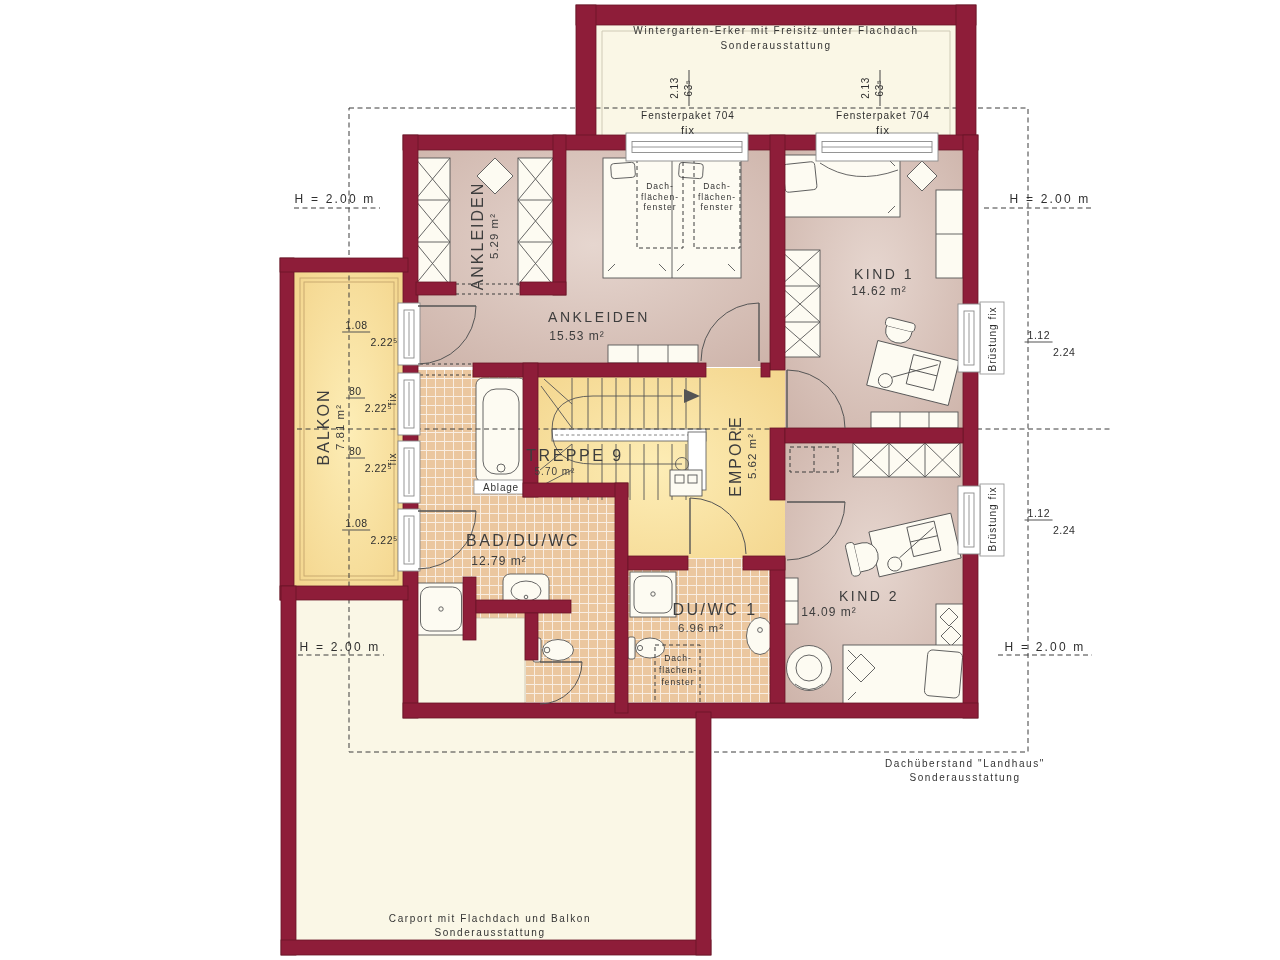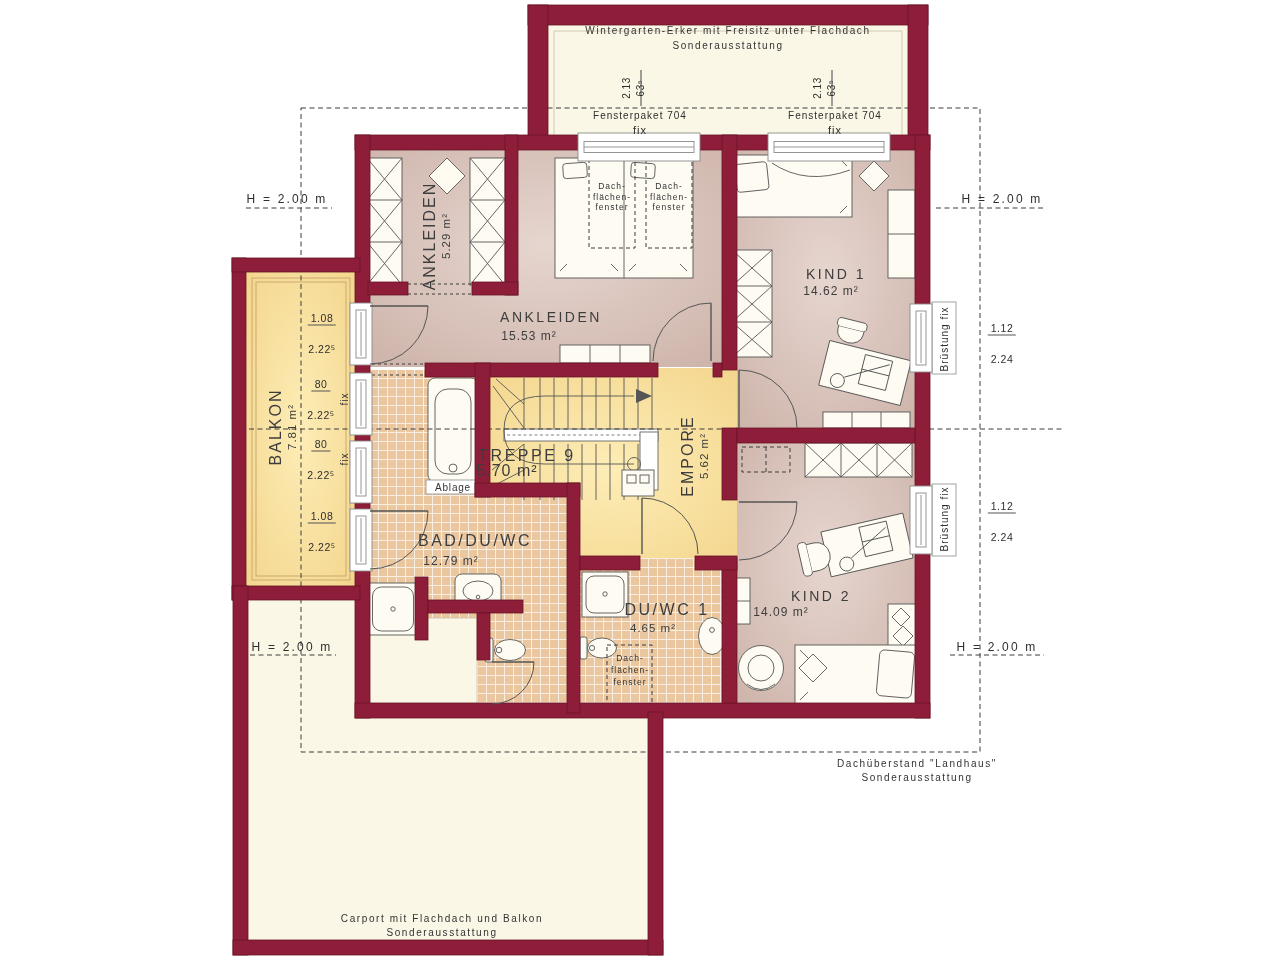--- a/index.html
+++ b/index.html
@@ -1,35 +1,35 @@
 <!DOCTYPE html>
 <html><head>
 <meta charset="utf-8">
 <style>
   html,body{margin:0;padding:0;background:#fff;}
   #plan{position:relative;width:1152px;height:960px;background:#ffffff;overflow:hidden;
-        font-family:"Liberation Sans",sans-serif;}
+        font-family:"Liberation Sans",sans-serif;margin-left:48px;}
   #gfx{position:absolute;left:0;top:0;}
   .txt{position:absolute;transform:translate(-50%,-50%);white-space:nowrap;color:#3a3a3a;
        text-align:center;}
   .rot{transform:translate(-50%,-50%) rotate(-90deg);}
   .room-name{font-size:14px;letter-spacing:2.5px;color:#3d3d3d;}
   .room-area{font-size:12px;letter-spacing:1px;color:#3d3d3d;}
   .roomblock .room-name{font-size:16px;letter-spacing:2px;}
   .roomblock .room-area{font-size:11.5px;margin-top:1px;}
   .note{font-size:10px;letter-spacing:1.6px;color:#333;}
   .hmark{font-size:12px;letter-spacing:2.2px;color:#2e2e2e;}
   .small{font-size:10px;letter-spacing:1px;color:#2e2e2e;}
   .fixlbl{font-size:11px;letter-spacing:1px;color:#2e2e2e;}
   .tiny{font-size:8.5px;letter-spacing:0.8px;color:#333;}
   .dfblock div{font-size:8.5px;letter-spacing:1px;line-height:10.5px;color:#333;}
   .dfblock.wide div{line-height:12px;}
   .dimpair{display:flex;flex-direction:column;gap:3px;font-size:10px;letter-spacing:0.5px;color:#2e2e2e;}
-  .frac{position:absolute;transform:translate(-50%,-50%);display:flex;flex-direction:column;
-        align-items:center;font-size:10.5px;color:#2e2e2e;letter-spacing:0.5px;}
+  .frac{position:absolute;transform:translate(-50%,-50%);display:flex;flex-direction:row;
+        align-items:flex-start;font-size:10.5px;color:#2e2e2e;letter-spacing:0.5px;}
   .frac .t{border-bottom:1px solid #555;padding:0 3px 1px;}
   .frac .b{padding-top:17px;}
 </style>
 </head>
 <body>
 
 <div id="plan">
 <svg id="gfx" width="1280" height="960" viewBox="0 0 1280 960">
   <defs>
     <radialGradient id="gPink" cx="0.5" cy="0.45" r="0.8">
@@ -358,23 +358,23 @@
 
 <div class="txt room-name" style="left:551px;top:317px">ANKLEIDEN</div>
 <div class="txt room-area" style="left:529px;top:336px">15.53 m²</div>
 <div class="txt room-name" style="left:836px;top:274px">KIND 1</div>
 <div class="txt room-area" style="left:831px;top:291px">14.62 m²</div>
 <div class="txt room-name" style="left:821px;top:596px">KIND 2</div>
 <div class="txt room-area" style="left:781px;top:612px">14.09 m²</div>
 <div class="txt room-name" style="left:475px;top:541px;font-size:16px">BAD/DU/WC</div>
 <div class="txt room-area" style="left:451px;top:561px">12.79 m²</div>
 <div class="txt room-name" style="left:527px;top:456px;font-size:16px">TREPPE 9</div>
-<div class="txt room-area" style="left:507px;top:471px;font-size:16px">5.70 m²</div>
+<div class="txt room-area" style="left:507px;top:471px;font-size:10px">5.70 m²</div>
 <div class="txt room-name" style="left:667px;top:610px;font-size:16px">DU/WC 1</div>
-<div class="txt room-area" style="left:653px;top:628px;font-size:11.5px">4.65 m²</div>
+<div class="txt room-area" style="left:653px;top:628px;font-size:11.5px">6.96 m²</div>
 
 <div class="txt rot roomblock" style="left:436px;top:236px">
   <div class="room-name">ANKLEIDEN</div>
   <div class="room-area">5.29 m²</div>
 </div>
 <div class="txt rot roomblock" style="left:282px;top:427px">
   <div class="room-name">BALKON</div>
   <div class="room-area">7.81 m²</div>
 </div>
 <div class="txt rot roomblock" style="left:694px;top:456px">

